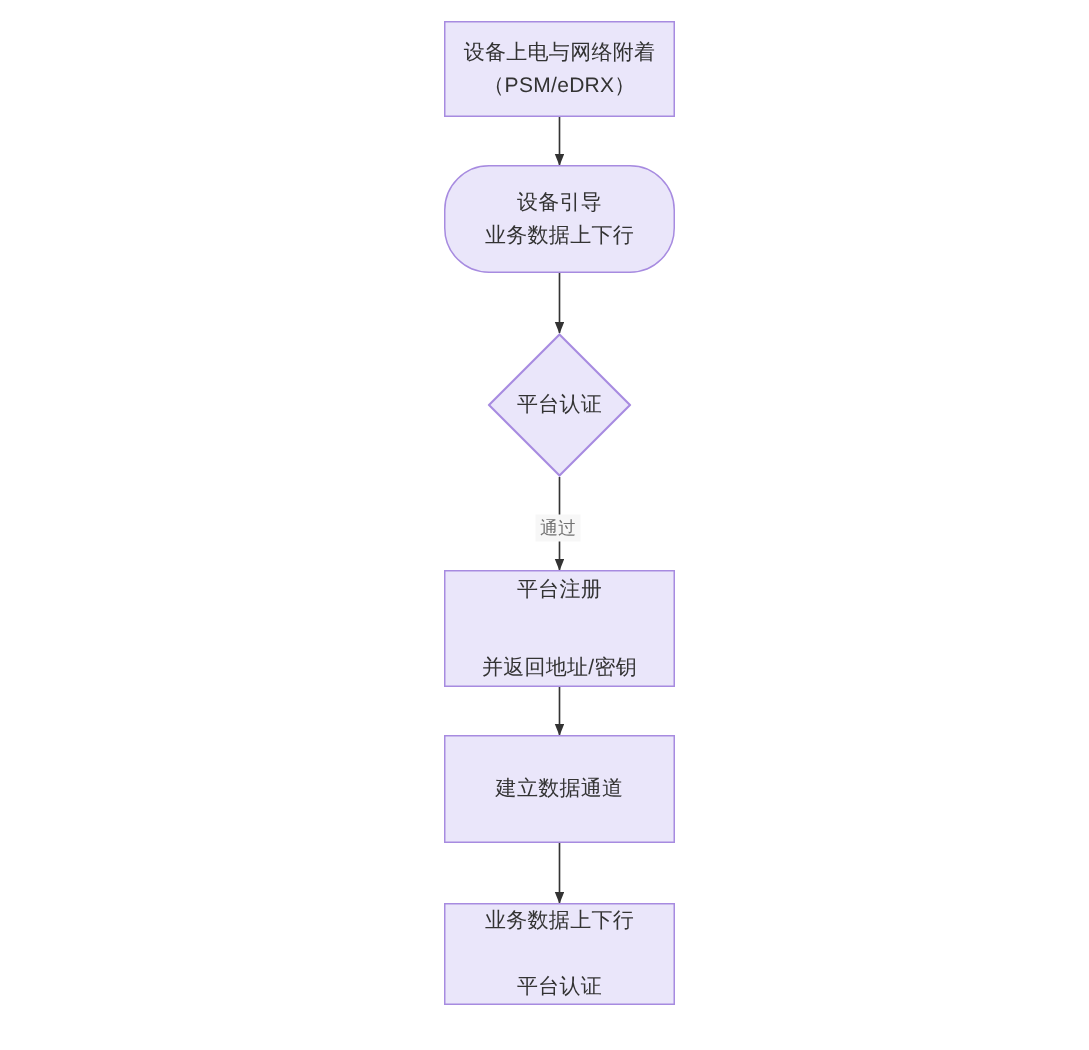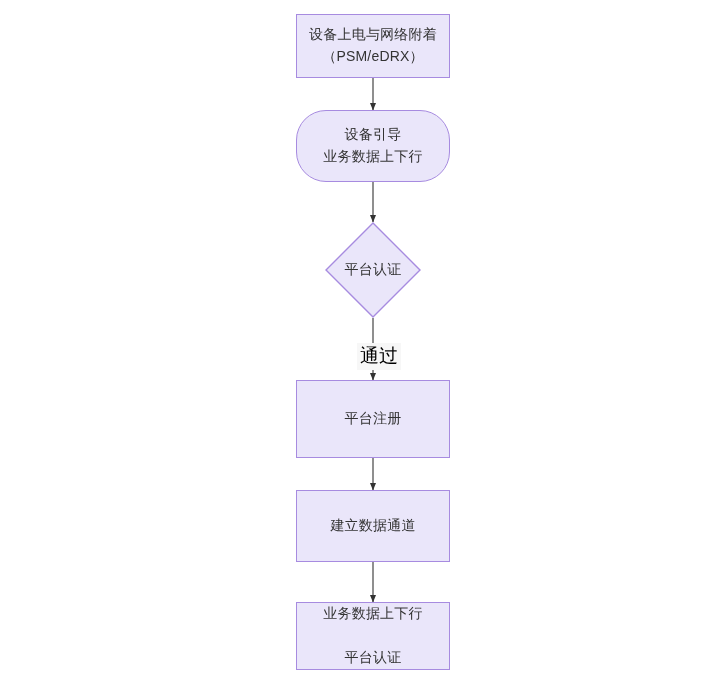--- a/index.html
+++ b/index.html
@@ -58,22 +58,22 @@
   }
   .node-label {
     position: relative;
     z-index: 2;
     white-space: nowrap;
   }
   .edge-label {
     position: absolute;
     z-index: 3;
     background: #f7f7f7;
-    color: #000000;
-    font-size: 19px;
+    color: #737373;
+    font-size: 12px;
     line-height: 1.2;
     padding: 2px 3px;
     white-space: nowrap;
     text-align: center;
   }
 </style>
 </head>
 <body>
 
 <div id="flow-canvas">
@@ -105,20 +105,21 @@
 
   <div class="node node-decision" style="left: 325px; top: 222px; width: 96px; height: 96px;">
     <svg class="decision-shape" viewBox="0 0 96 96" preserveAspectRatio="none">
       <polygon points="48,1 95,48 48,95 1,48" fill="#EAE6FA" stroke="#A78BE0" stroke-width="1.4"></polygon>
     </svg>
     <span class="node-label">平台认证</span>
   </div>
 
   <div class="node node-process" style="left: 296px; top: 380px; width: 154px; height: 78px; gap: 30px;">
     <span class="node-label">平台注册</span>
+    <span class="node-label">并返回地址/密钥</span>
   </div>
 
   <div class="node node-process" style="left: 296px; top: 490px; width: 154px; height: 72px; justify-content: center;">
     <span class="node-label">建立数据通道</span>
   </div>
 
   <div class="node node-process" style="left: 296px; top: 602px; width: 154px; height: 68px; justify-content: space-between;">
     <span class="node-label">业务数据上下行</span>
     <span class="node-label">平台认证</span>
   </div>

